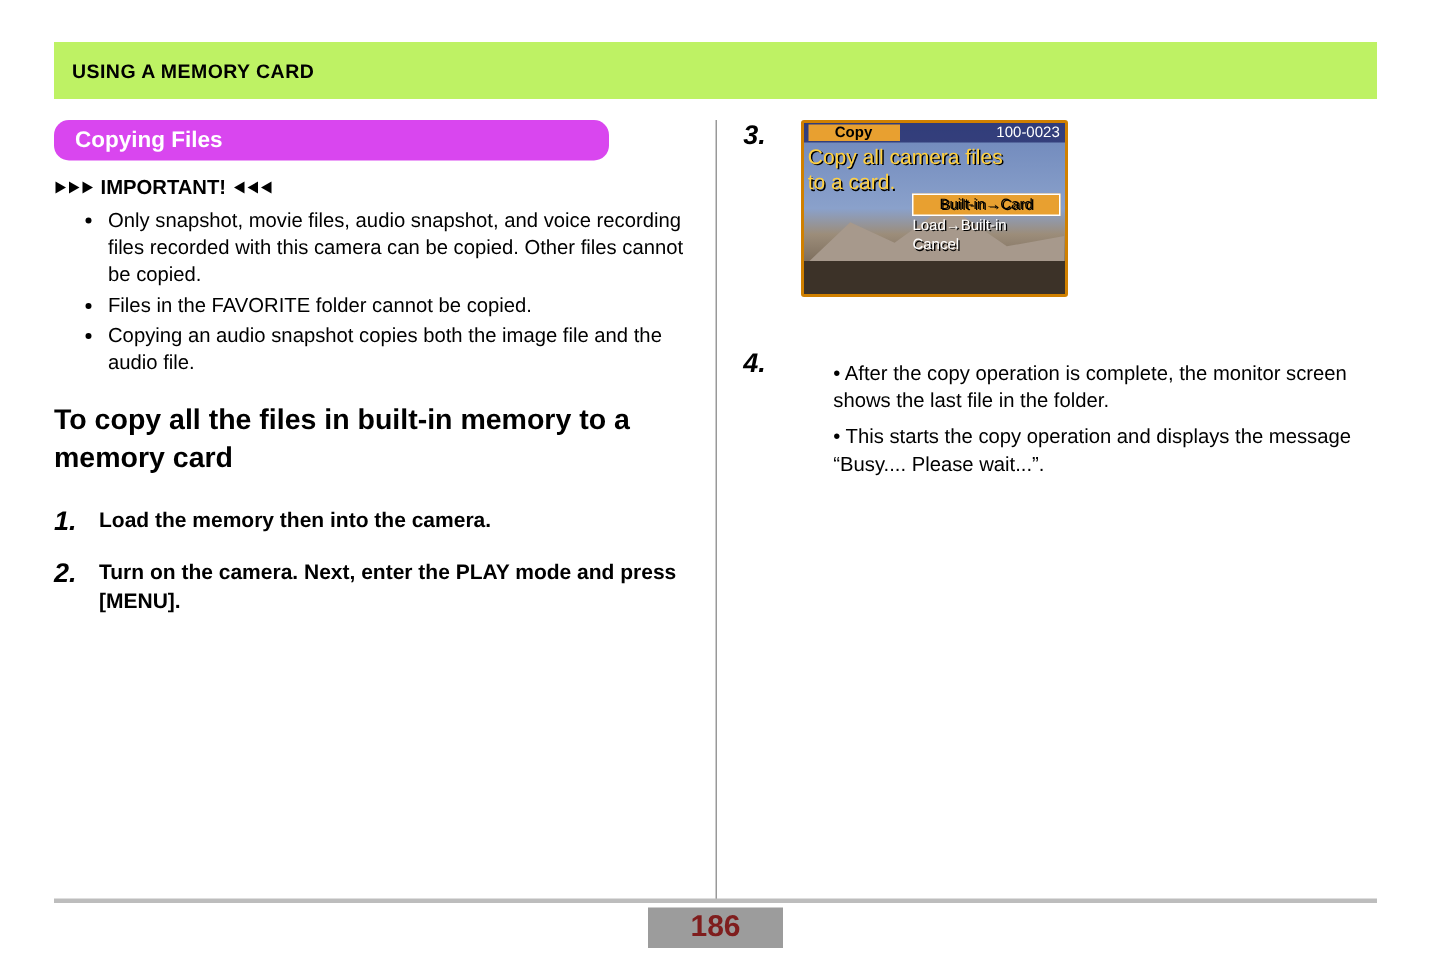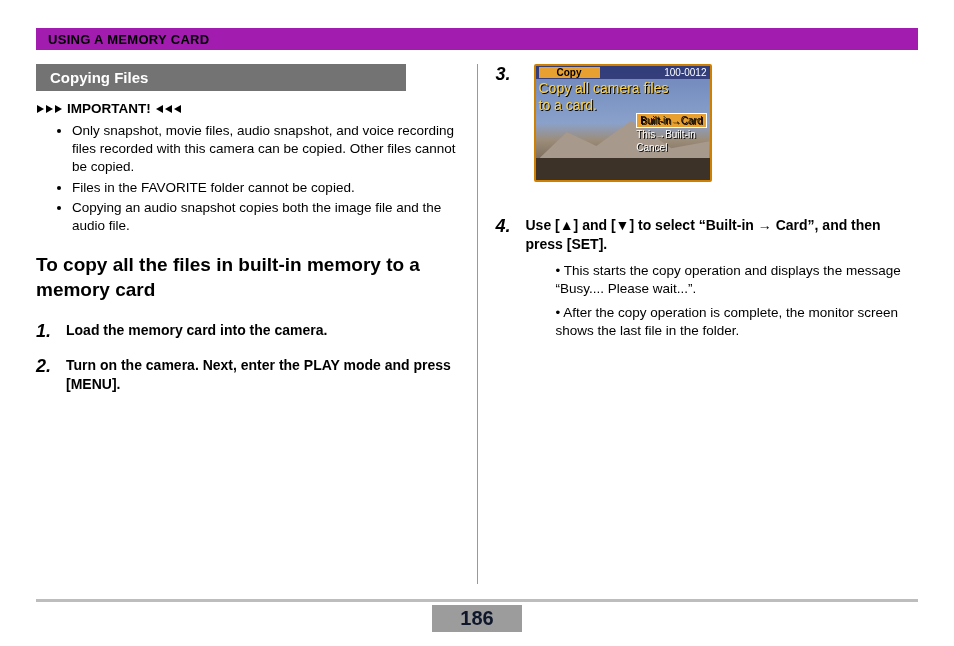--- a/index.html
+++ b/index.html
@@ -9,22 +9,22 @@
     width: 954px;
     height: 646px;
     position: relative;
     color: #000;
   }
   .page {
     padding: 28px 36px 0 36px;
     box-sizing: border-box;
   }
   .hdr-bar {
-    background: #a21caf;
-    height: 22px;
+    background: #bef264;
+    height: 38px;
     display: flex;
     align-items: center;
     padding-left: 12px;
     font-weight: bold;
     font-size: 13px;
     letter-spacing: 0.3px;
   }
   .cols {
     display: flex;
     margin-top: 14px;
@@ -34,26 +34,26 @@
     box-sizing: border-box;
   }
   .col-left { padding-right: 18px; }
   .col-right { padding-left: 18px; }
   .vrule {
     width: 1px;
     background: #999;
     height: 520px;
   }
   .section-pill {
-    background: #737373;
+    background: #d946ef;
     color: #fff;
     font-weight: bold;
     font-size: 15px;
     padding: 5px 14px;
-    border-radius: 0;
+    border-radius: 10px;
     display: inline-block;
     width: 370px;
     box-sizing: border-box;
   }
   p.body {
     font-size: 13.5px;
     margin: 10px 0 14px 0;
     line-height: 1.35;
   }
   .imp-line {
@@ -137,35 +137,35 @@
     position:absolute; top:14px; left:3px;
     color:#ffd040; font-size:14px; line-height:1.2;
     text-shadow: 1px 1px 0 #000;
   }
   .cam .menu {
     position:absolute; right:3px; bottom:26px;
     font-size:10px; line-height:1.3;
     text-align:left;
   }
   .cam .menu .sel {
-    background:#e8a030; color:#000; padding:0 3px; border:1px solid #fff;
+    background:#e8a030; color:#000; padding:0 17px; border:1px solid #fff;
     display:inline-block;
   }
   .cam .menu div { text-shadow: 1px 1px 0 #000; }
 
   .tri-r { display:inline-block; width:0; height:0; border-top:4px solid transparent; border-bottom:4px solid transparent; border-left:7px solid #000; margin:0 1px;}
   .tri-l { display:inline-block; width:0; height:0; border-top:4px solid transparent; border-bottom:4px solid transparent; border-right:7px solid #000; margin:0 1px;}
 
   .page-foot {
     position: absolute;
     left:0; right:0; bottom: 14px;
     display:flex; justify-content:center;
   }
   .pg-box {
-    background:#9c9c9c; color:#0f172a; font-weight:bold; font-size:20px;
+    background:#9c9c9c; color:#7f1d1d; font-weight:bold; font-size:20px;
     padding: 2px 28px;
   }
   .foot-line {
     position:absolute; left:36px; right:36px; bottom: 44px; height:3px; background:#bdbdbd;
   }
 </style>
 </head>
 <body>
 
 <div class="page">
@@ -186,64 +186,63 @@
       <ul class="bul">
         <li>Only snapshot, movie files, audio snapshot, and voice recording files recorded with this camera can be copied. Other files cannot be copied.</li>
         <li>Files in the FAVORITE folder cannot be copied.</li>
         <li>Copying an audio snapshot copies both the image file and the audio file.</li>
       </ul>
 
       <h2 class="step-head">To copy all the files in built-in memory to a memory card</h2>
 
       <div class="step">
         <div class="step-num">1.</div>
-        <div class="step-txt">Load the memory card into the camera.</div>
+        <div class="step-txt">Load the memory then into the camera.</div>
       </div>
       <div class="step">
         <div class="step-num">2.</div>
         <div class="step-txt">Turn on the camera. Next, enter the PLAY mode and press [MENU].</div>
       </div>
     </div>
 
     <div class="vrule"></div>
 
     <div class="col col-right">
 
       <div class="step">
         <div class="step-num">3.</div>
         <div style="flex:1; display:flex;">
           <div class="cam">
             <div class="mtn"></div>
               <div class="dark"></div>
             <div class="top">
               <span class="copy-lbl">Copy</span>
-              <span>100-0012</span>
+              <span>100-0023</span>
             </div>
             <div class="caption">
               <div>Copy all camera files</div>
               <div>to a card.</div>
             </div>
             <div class="menu">
               <div><span class="sel">Built-in→Card</span></div>
-              <div>This→Built-in</div>
+              <div>Load→Built-in</div>
               <div>Cancel</div>
             </div>
           </div>
         </div>
       </div>
 
       <div style="clear:both; height:20px;"></div>
 
       <div class="step">
         <div class="step-num">4.</div>
         <div style="flex:1;">
-          <div class="step-txt">Use [▲] and [▼] to select “Built-in → Card”, and then press [SET].</div>
           <ul class="sub-bul">
+            <li>After the copy operation is complete, the monitor screen shows the last file in the folder.</li>
             <li>This starts the copy operation and displays the message “Busy.... Please wait...”.</li>
-            <li>After the copy operation is complete, the monitor screen shows the last file in the folder.</li>
           </ul>
         </div>
       </div>
 
     </div>
   </div>
 </div>
 
 <div class="foot-line"></div>
 <div class="page-foot">

